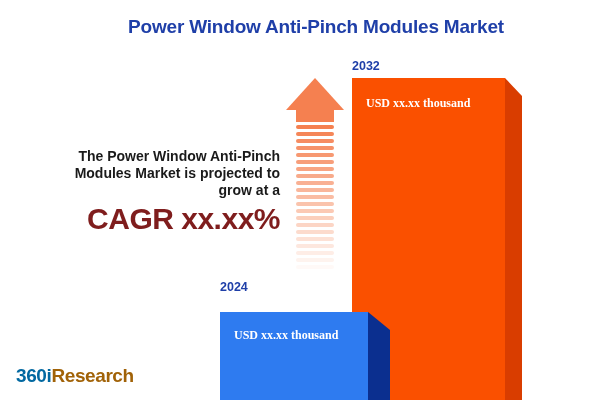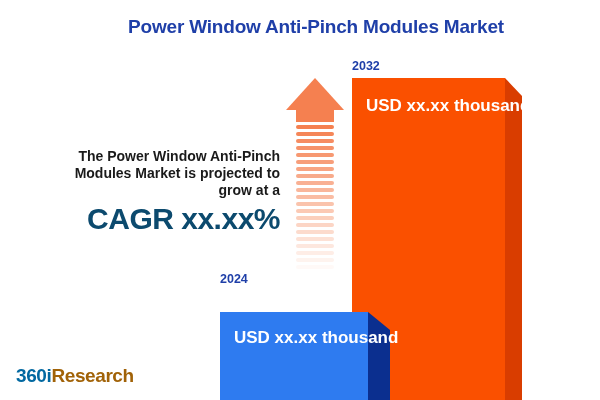--- a/index.html
+++ b/index.html
@@ -48,21 +48,21 @@
     line-height: 17px;
   }
   .cagr {
     position: absolute;
     left: 40px;
     top: 202px;
     width: 240px;
     text-align: right;
     font-size: 30px;
     font-weight: bold;
-    color: #0c4a6e;
+    color: #7f1d1d;
     letter-spacing: -0.5px;
     white-space: nowrap;
   }
 
   
   .arrow-wrap {
     position: absolute;
     left: 286px;
     top: 78px;
     width: 58px;
@@ -105,24 +105,25 @@
   .bar-top-label {
     position: absolute;
     font-size: 12.5px;
     font-weight: bold;
     color: #1f3fa8;
     white-space: nowrap;
     text-align: center;
   }
   .bar-value {
     position: absolute;
-    font-size: 17px;
+    font-size: 12px;
     font-weight: bold;
     color: #ffffff;
     white-space: nowrap;
+    font-family: Liberation Serif, serif;
   }
   .bar-face {
     position: absolute;
   }
   .bar-side {
     position: absolute;
   }
 
   
   #bar2032-label { left: 352px; top: 59px; }
@@ -133,21 +134,21 @@
     clip-path: polygon(0 0, 100% 18px, 100% 100%, 0 100%);
   }
   #bar2032-face {
     left: 352px; top: 78px;
     width: 153px; height: 322px;
     background: #fa5000;
   }
   #bar2032-value { left: 366px; top: 96px; }
 
   
-  #bar2024-label { left: 220px; top: 272px; }
+  #bar2024-label { left: 220px; top: 280px; }
   #bar2024-side {
     left: 368px; top: 312px;
     width: 22px; height: 88px;
     background: #0b2f8f;
     clip-path: polygon(0 0, 100% 18px, 100% 100%, 0 100%);
   }
   #bar2024-face {
     left: 220px; top: 312px;
     width: 148px; height: 88px;
     background: #2e7bf0;

